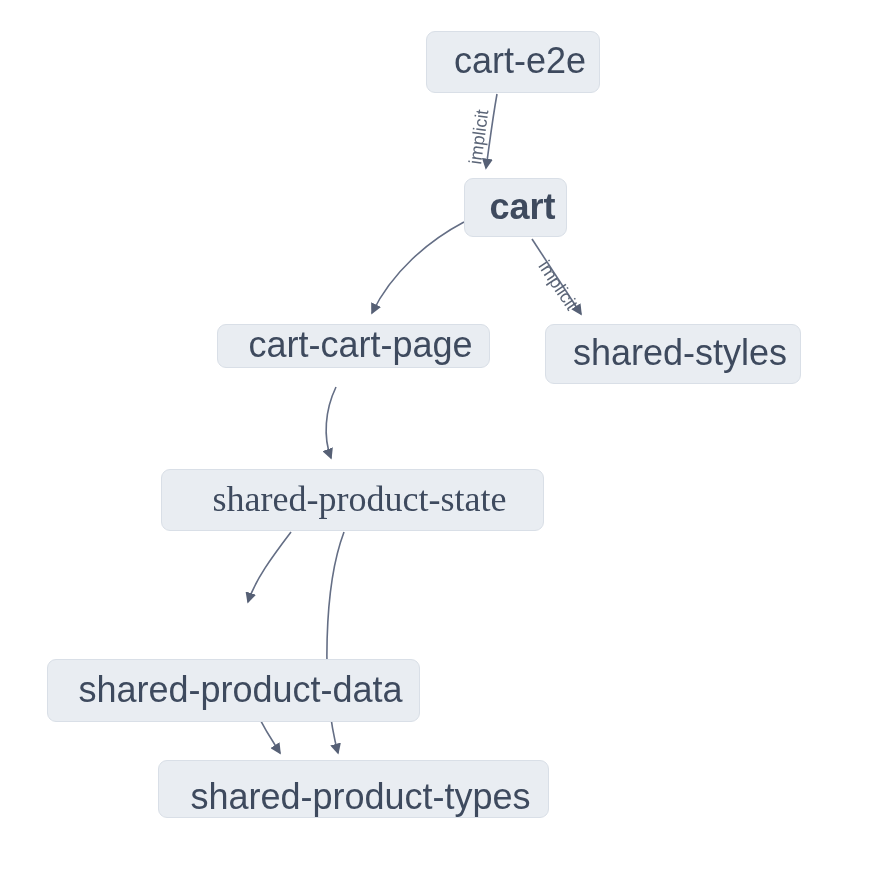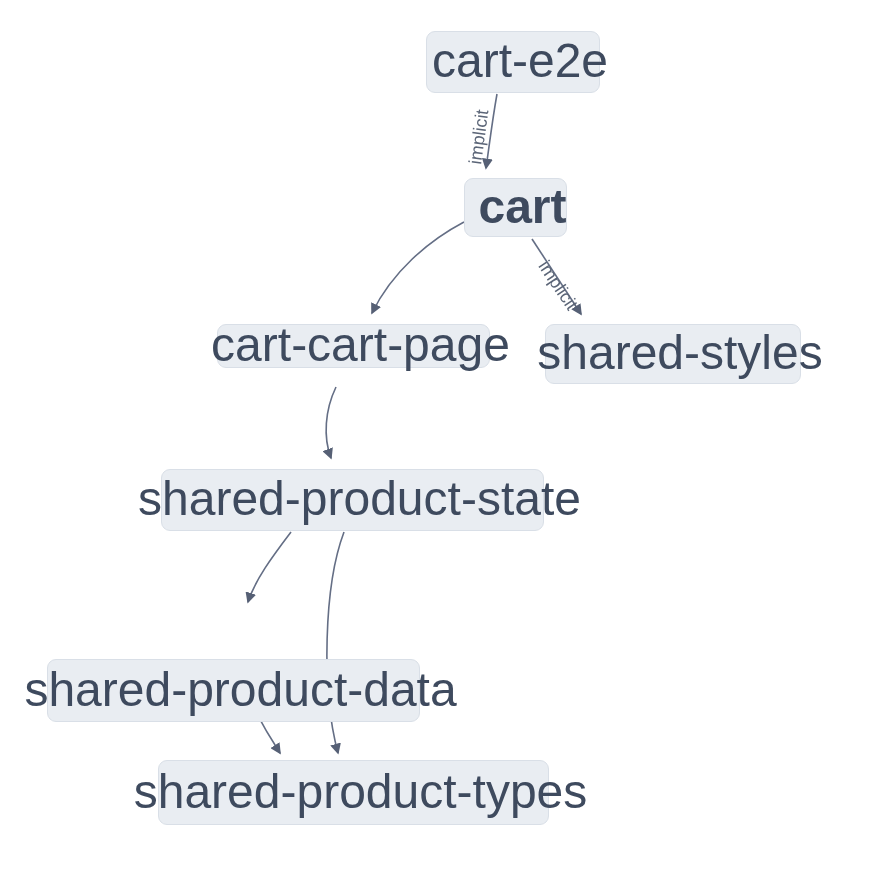--- a/index.html
+++ b/index.html
@@ -37,21 +37,21 @@
   .node {
     position: absolute;
     box-sizing: border-box;
     display: flex;
     align-items: center;
     justify-content: center;
     background: #e9edf2;
     border: 1px solid #d9dfe7;
     border-radius: 9px;
     color: #3e4a5e;
-    font-size: 48px;
+    font-size: 36px;
     white-space: nowrap;
     cursor: pointer;
     padding-left: 14px;
   }
   .node span {
     display: block;
     line-height: 1;
     padding-bottom: 2px;
   }
 </style>
@@ -88,25 +88,25 @@
   </div>
 
   <div class="node" style="left:217px; top:324px; width:273px; height:44px;">
     <span>cart-cart-page</span>
   </div>
 
   <div class="node" style="left:545px; top:324px; width:256px; height:60px;">
     <span>shared-styles</span>
   </div>
 
-  <div class="node" style="left:161px; top:469px; width:383px; height:62px;">
+  <div class="node" style="left:161px; top:469px; width:383px; height:62px;font-family:Liberation Serif, serif;">
     <span>shared-product-state</span>
   </div>
 
   <div class="node" style="left:47px; top:616px; width:373px; height:63px;margin-top:43px;">
     <span>shared-product-data</span>
   </div>
 
-  <div class="node" style="left:158px; top:760px; width:391px; height:65px;">
+  <div class="node" style="left:158px; top:760px; width:391px; height:58px;align-items:flex-end;">
     <span>shared-product-types</span>
   </div>
 
 </div>
 
 </body></html>

